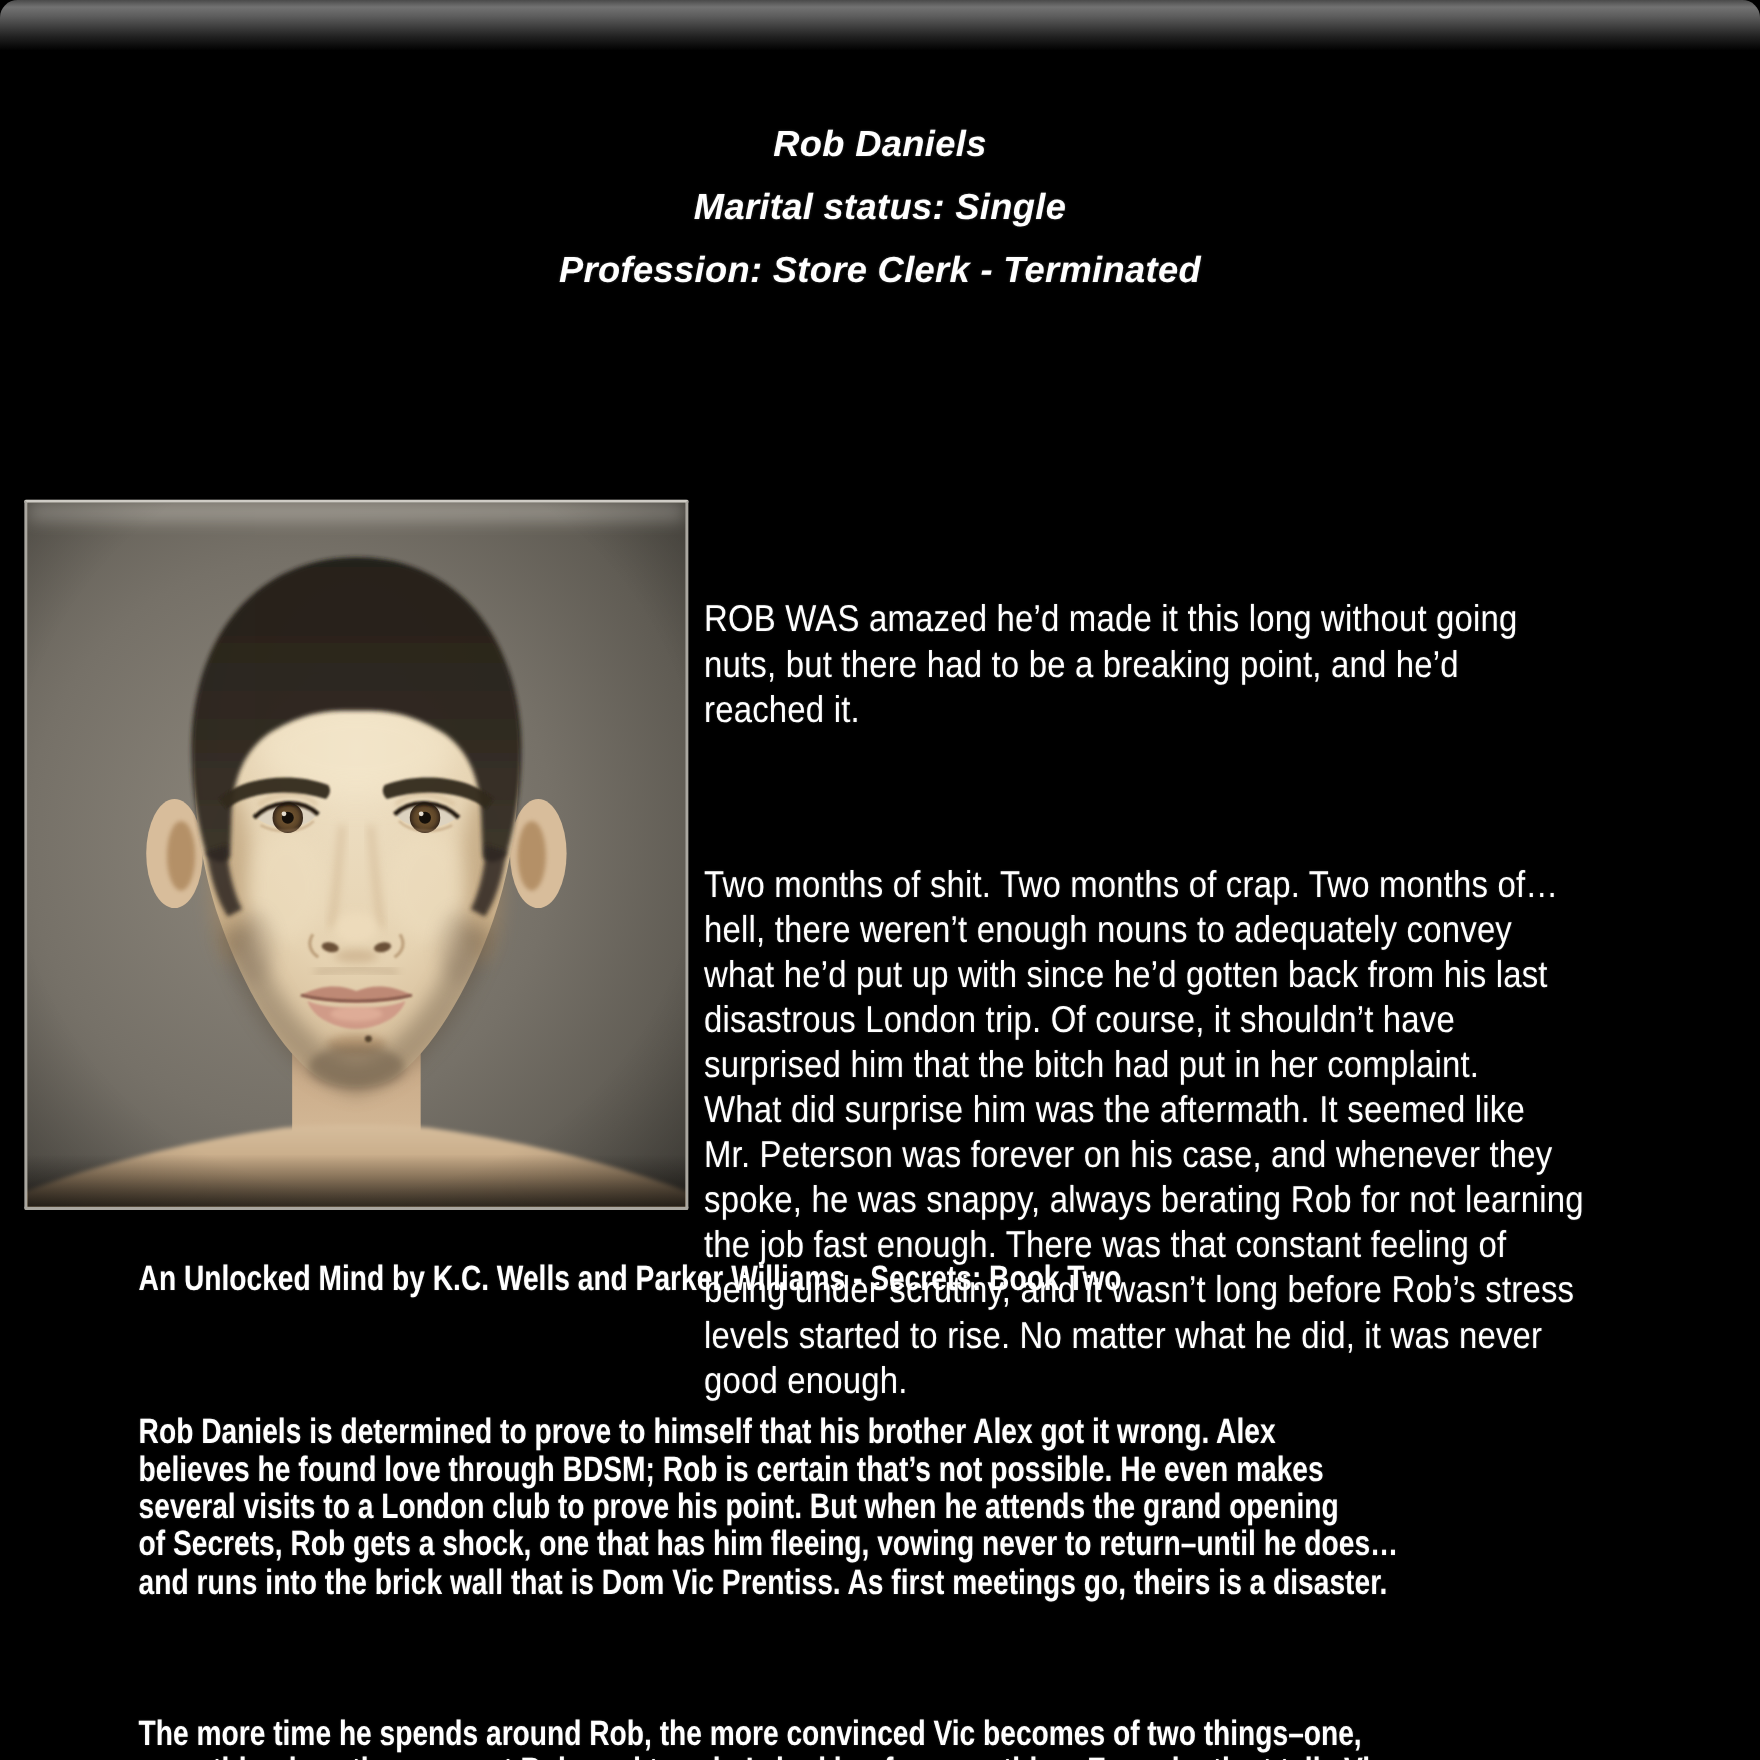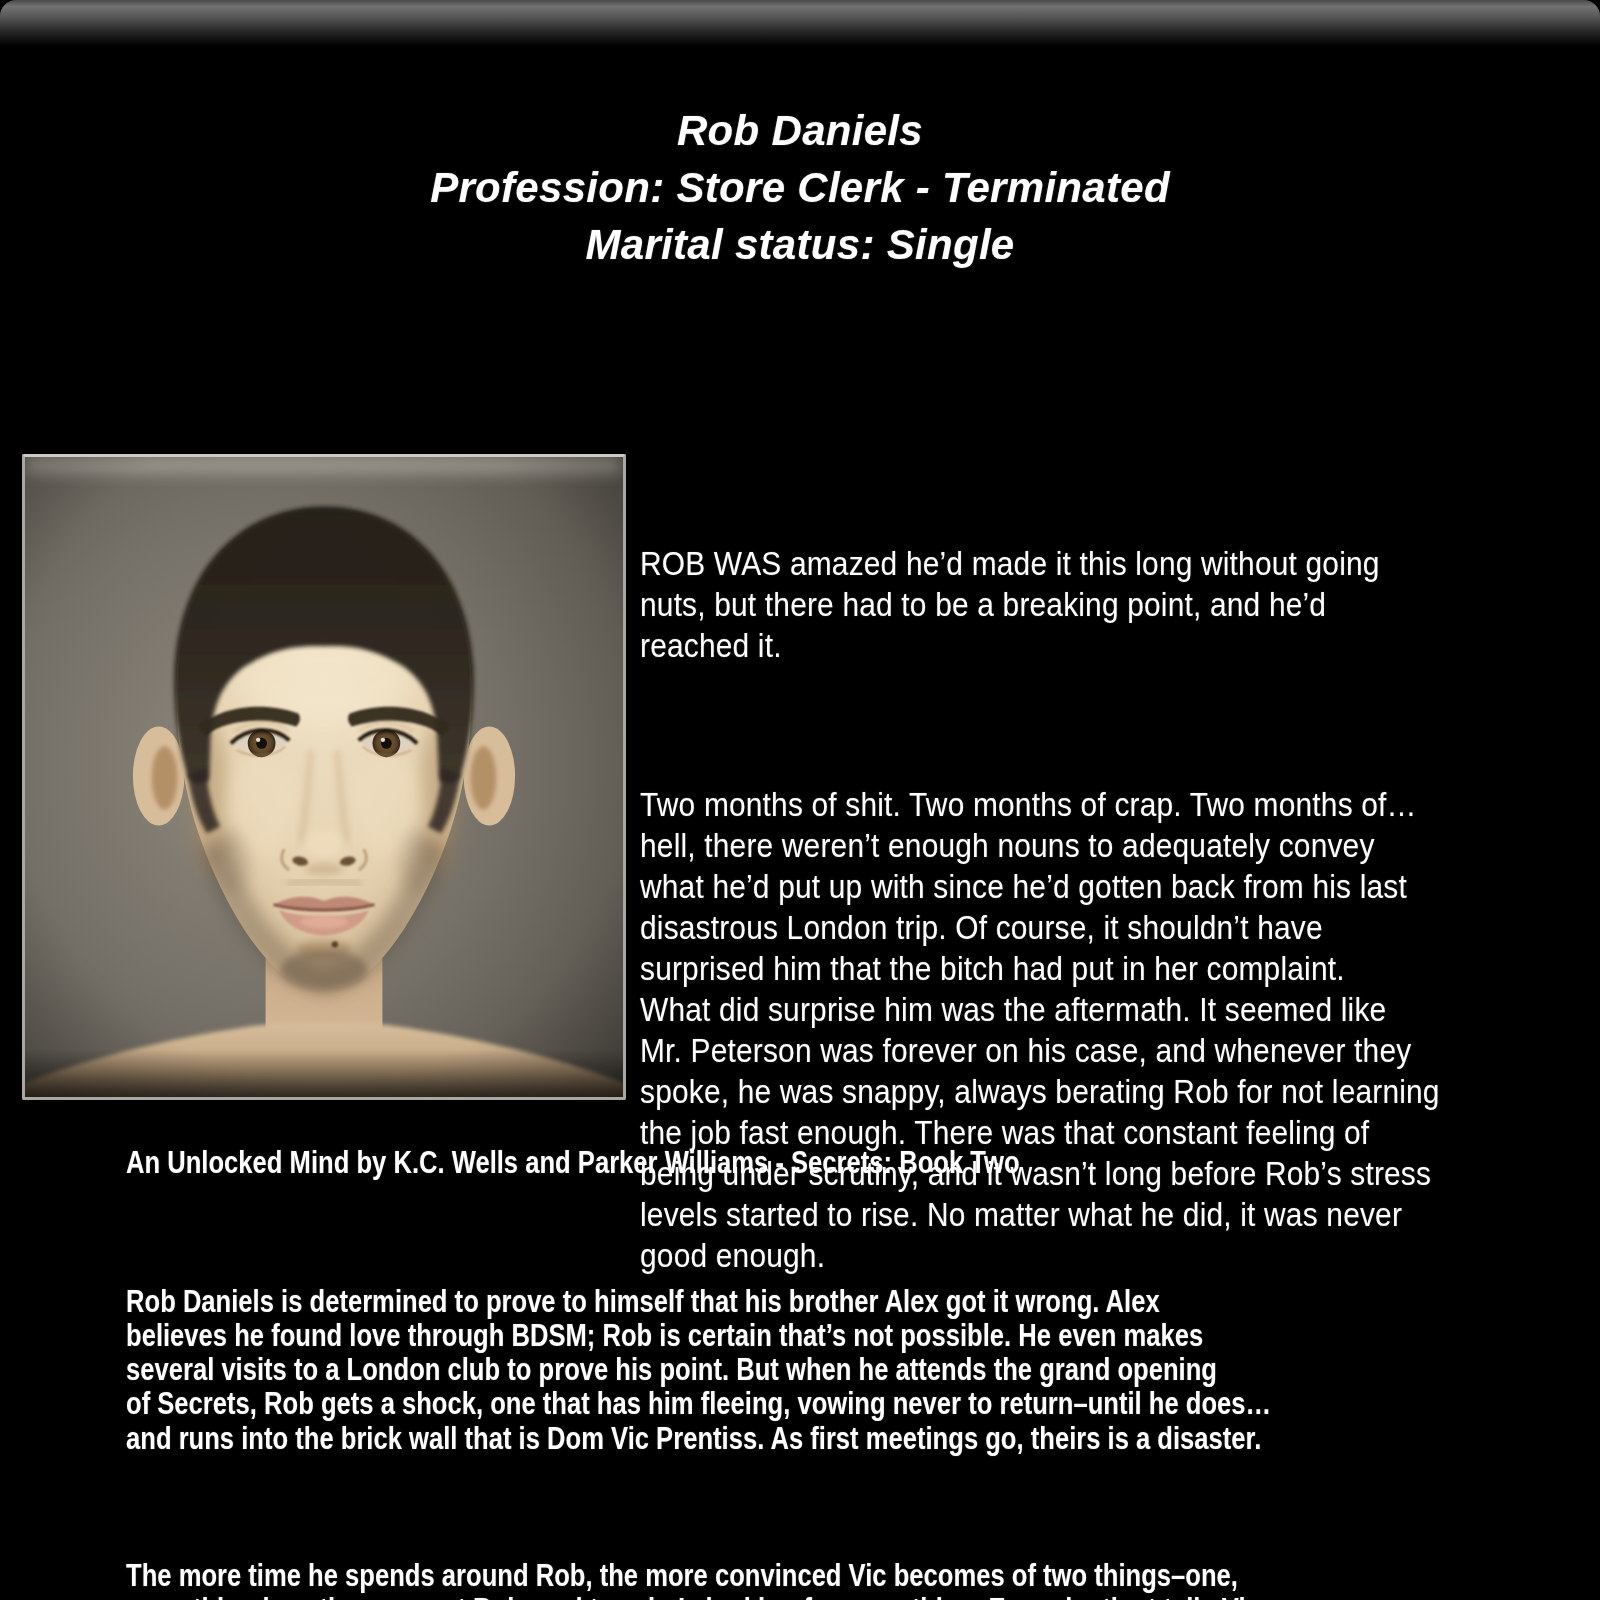--- a/index.html
+++ b/index.html
@@ -7,21 +7,21 @@
     width:1600px;height:1600px;position:relative;overflow:hidden;
     font-family:"Liberation Sans", sans-serif;color:#fff;
   }
   .top-bar{
     position:absolute;top:0;left:0;width:1600px;height:46px;
     border-radius:16px 16px 0 0;
     background:linear-gradient(180deg,#4a4a4a 0%,#727272 14%,#5d5d5d 32%,#222 72%,#000 100%);
   }
   .header{
     position:absolute;top:102px;left:0;width:1600px;text-align:center;
-    font-style:italic;font-weight:700;font-size:42px;line-height:57px;
+    font-style:italic;font-weight:700;font-size:33px;line-height:57px;
     letter-spacing:.3px;text-shadow:0 0 2px rgba(255,255,255,.28);
   }
   .photo-frame{
     position:absolute;left:22px;top:454px;width:598px;height:640px;
     border:3px solid #aaa7a0;border-top-color:#cfccc5;border-radius:2px;
     background:#6b675f;box-shadow:0 0 6px rgba(0,0,0,.8);
   }
   .photo-frame svg{display:block;}
   .excerpt{
     position:absolute;left:640px;top:461px;
@@ -45,22 +45,22 @@
   }
   .blurb .para2{margin-top:34px;}
 </style>
 </head>
 <body>
 
 <div class="top-bar"></div>
 
 <div class="header">
   <div>Rob Daniels</div>
+  <div>Marital status: Single</div>
   <div>Profession: Store Clerk - Terminated</div>
-  <div>Marital status: Single</div>
 </div>
 
 <div class="photo-frame">
   <svg width="598" height="640" viewBox="0 0 604 646" preserveAspectRatio="none" role="img">
     <defs>
       <radialGradient id="bgG" cx="40%" cy="48%" r="80%">
         <stop offset="0" stop-color="#8e887d"></stop>
         <stop offset=".5" stop-color="#767168"></stop>
         <stop offset=".8" stop-color="#5f5b53"></stop>
         <stop offset="1" stop-color="#4d4a43"></stop>

